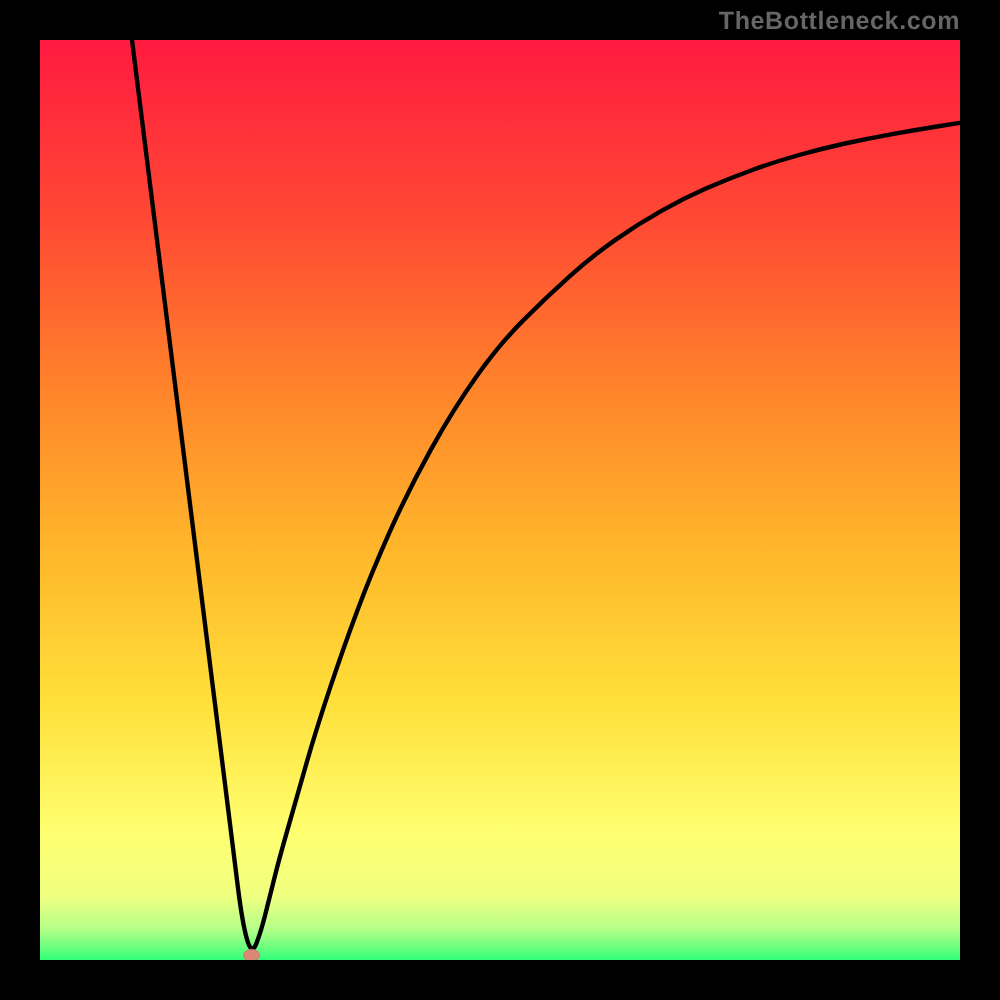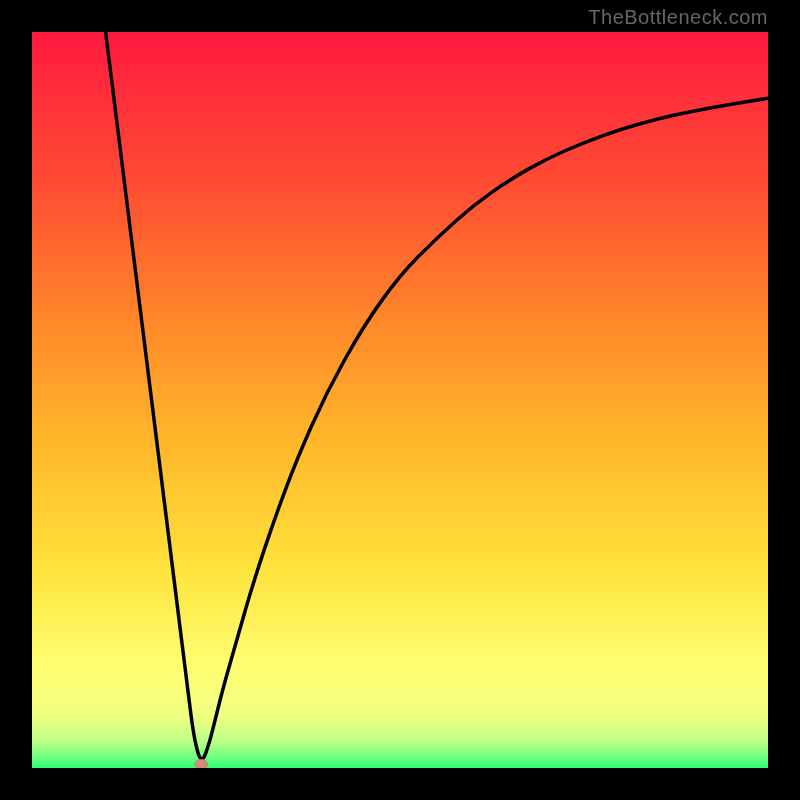--- a/index.html
+++ b/index.html
@@ -23,21 +23,21 @@
     top: 32px;
     width: 736px;
     height: 736px;
   }
   .watermark {
     position: absolute;
     top: 6px;
     right: 32px;
     color: #666;
     font-size: 20px;
-    font-weight: 400;
+    font-weight: 700;
     letter-spacing: 0.5px;
   }
 </style>
 </head>
 <body>
 
 <div class="container">
 
   <div class="watermark">TheBottleneck.com</div>
 

